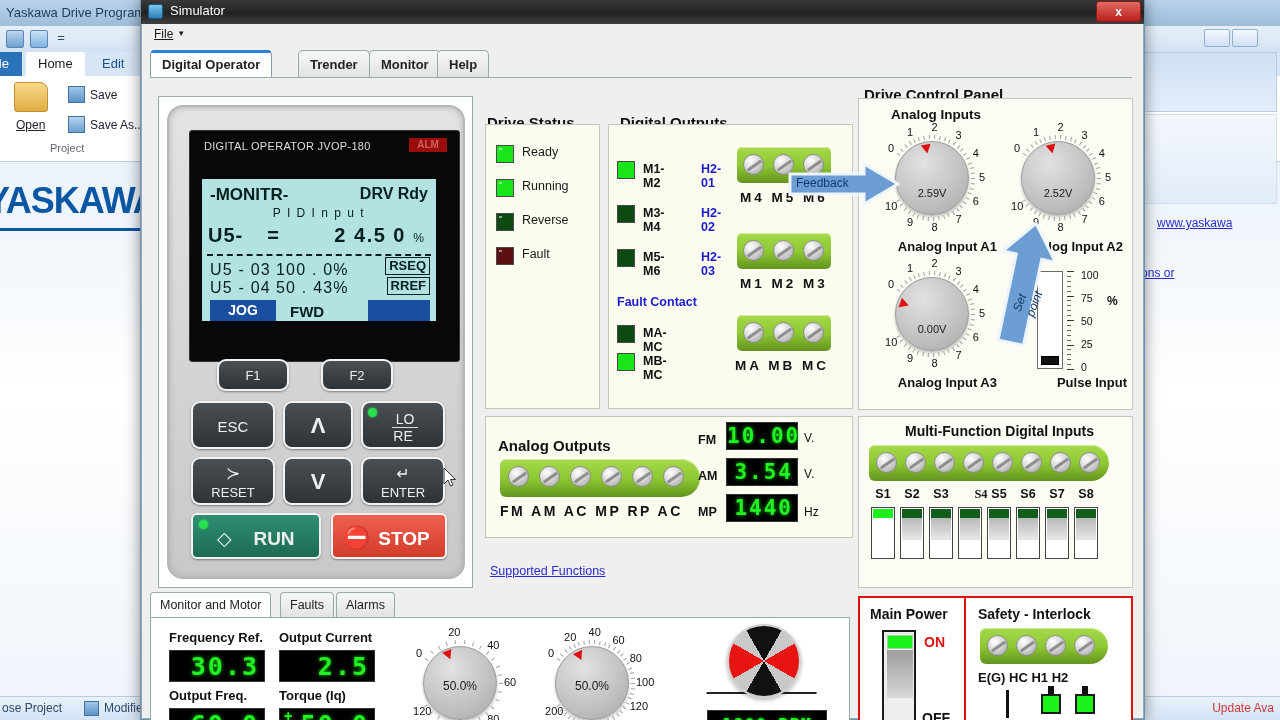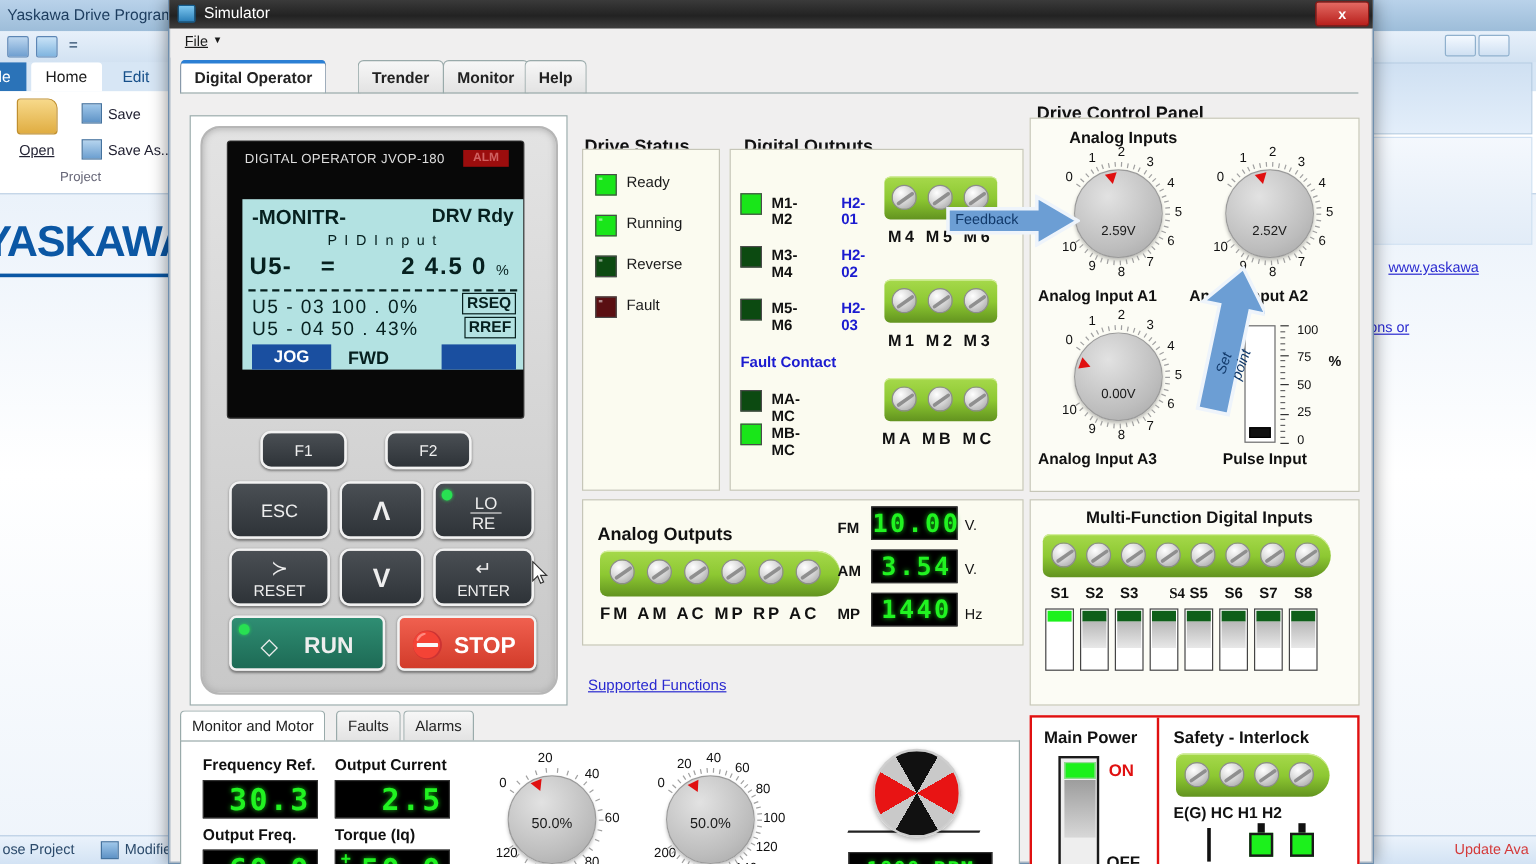--- a/index.html
+++ b/index.html
@@ -63,21 +63,21 @@
 
   
   .panel-title { font-size:15px; font-weight:bold; color:#111;margin-top:12px; }
   .group { border:1px solid #c6c6b8; background:#fbfbf0; }
 
   
   #operator { position:absolute; left:16px; top:72px; width:315px; height:492px;
      border:1px solid #9aa; background:#fff; }
   #op-shell { position:absolute; left:8px; top:8px; width:298px; height:474px; border-radius:16px;
      background:linear-gradient(180deg,#e3e3e3,#c8c8c8); border:2px solid #b6b6b6; box-shadow:inset 0 0 6px #aaa;}
-  #op-screen { position:absolute; left:20px; top:10px; width:248px; height:232px; background:#080808;
+  #op-screen { position:absolute; left:20px; top:23px; width:271px; height:232px; background:#080808;
      border-radius:3px; border:1px solid #333; }
   #op-brand { position:absolute; left:14px; top:9px; font-size:11px; color:#dedede; letter-spacing:.3px;}
   #op-alm { position:absolute; right:12px; top:7px; width:38px; height:14px; background:#9b0d0d;
      color:#d06060; font-size:10px; font-weight:bold; text-align:center; line-height:14px;}
   #lcd { position:absolute; left:12px; top:48px; width:234px; height:142px; background:#b3e2e2; color:#06201f; }
   #lcd-monitr{ position:absolute; left:8px; top:6px; font-size:17px; font-weight:bold;}
   #lcd-drv { position:absolute; right:8px; top:6px; font-size:16px; font-weight:bold;}
   #lcd-pid { position:absolute; left:0; right:0; top:27px; text-align:center; font-size:12px; letter-spacing:1.5px;}
   #lcd-u5 { position:absolute; left:6px; top:45px; font-size:20px; font-weight:bold; letter-spacing:1px;}
   #lcd-val { position:absolute; right:30px; top:45px; font-size:20px; font-weight:bold; letter-spacing:1.5px;}
@@ -159,21 +159,21 @@
   #dcp-group { position:absolute; left:716px; top:74px; width:275px; height:312px; }
   #ai-title { position:absolute; left:32px; top:8px; font-size:13.5px; font-weight:bold; color:#111;}
   .knob-wrap { position:absolute; width:112px; height:112px; }
   .knob { position:absolute; left:20px; top:16px; width:74px; height:74px; border-radius:50%;
      background:radial-gradient(circle at 38% 30%,#e2e2e2,#bdbdbd 65%,#a4a4a4);
      border:1px solid #9a9a9a; box-shadow:0 2px 3px rgba(0,0,0,.25);}
   .knob-val { position:absolute; left:0; right:0; top:45px; text-align:center; font-size:11px; color:#1a1a1a;}
   .knob-ptr { position:absolute; width:0; height:0; border-top:5px solid transparent;
      border-bottom:5px solid transparent; border-left:9px solid #e01010;}
   .knum { position:absolute; font-size:11px; color:#111; }
-  .knob-cap { position:absolute; left:0; right:0; font-size:13px; font-weight:bold; color:#111; text-align:left;}
+  .knob-cap { position:absolute; left:0; right:0; font-size:13px; font-weight:bold; color:#111; text-align:right;}
   #pulse-slider { position:absolute; width:26px; height:98px; background:#fff; border:1px solid #6a6a6a;}
   #pulse-thumb { position:absolute; left:3px; bottom:3px; width:18px; height:9px; background:#111; border:1px solid #000;}
   .pscale { position:absolute; font-size:10.5px; color:#111;}
   .ptick { position:absolute; width:7px; height:1px; background:#333;}
   .ptick.minor { width:4px; background:#666;}
 
   
   #mf-group { position:absolute; left:716px; top:392px; width:275px; height:172px; }
   #mf-title { position:absolute; left:10px; top:6px; font-size:14px; font-weight:bold; color:#111;padding-left:36px;}
   #mf-term { position:absolute; left:10px; top:28px; width:240px; height:36px; border-radius:6px 18px 18px 6px;

